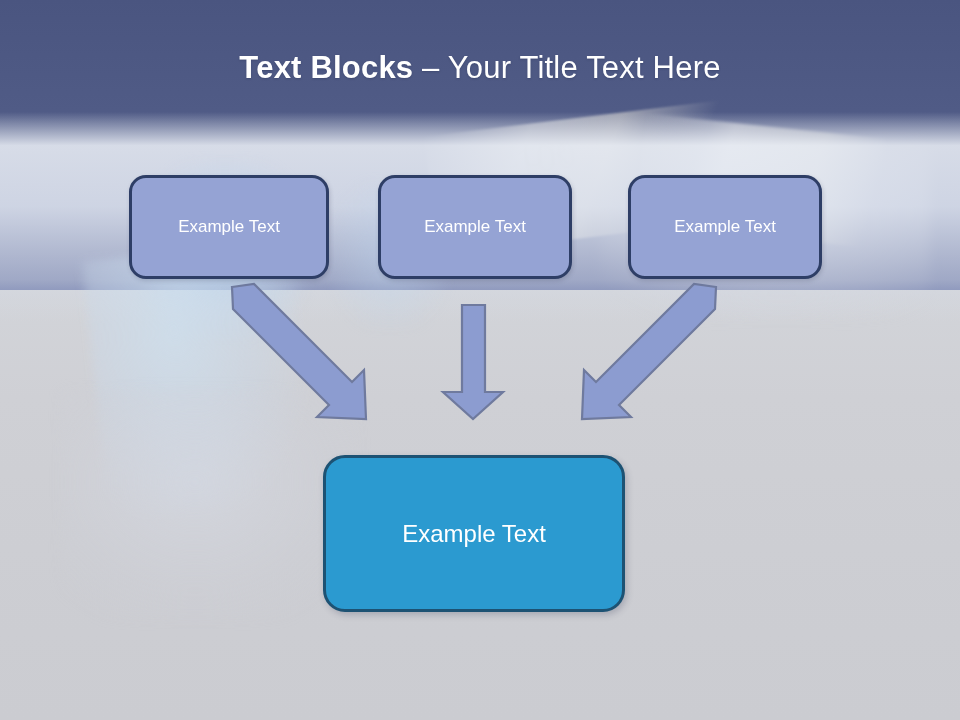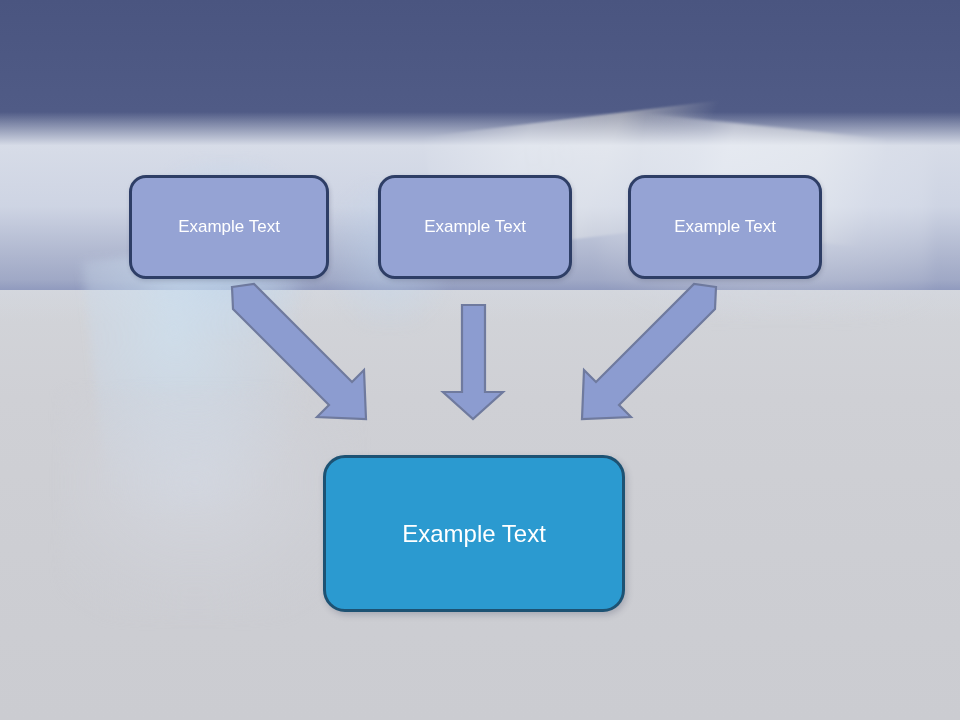--- a/index.html
+++ b/index.html
@@ -219,20 +219,23 @@
   <div class="bg-note-a"></div>
   <div class="bg-note-b"></div>
   <div class="bg-eur-text2">100</div>
   <div class="bg-eur-text">EUR</div>
   <div class="bg-haze"></div>
   <div class="ghost-2"></div>
   <div class="ghost-5"></div>
   <div class="ghost-1"></div>
   <div class="ghost-3"></div>
 
+  <div class="title">
+    <span class="strong">Text Blocks</span><span class="reg"> – </span><span class="reg">Your Title Text Here</span>
+  </div>
 
   <svg class="arrows" width="960" height="720" viewBox="0 0 960 720">
 
     <polygon fill="#8c9cd0" stroke="#6f7a9e" stroke-width="2.2" stroke-linejoin="miter" points="232,287 254,284 352,382 364,370 366,419 317,417 329,405 233,309"></polygon>
 
     <polygon fill="#8c9cd0" stroke="#6f7a9e" stroke-width="2.2" stroke-linejoin="miter" points="462,305 485,305 485,392 503,392 473,419 443,392 462,392"></polygon>
 
     <polygon fill="#8c9cd0" stroke="#6f7a9e" stroke-width="2.2" stroke-linejoin="miter" points="716,287 694,284 596,382 584,370 582,419 631,417 619,405 715,309"></polygon>
   </svg>
 

